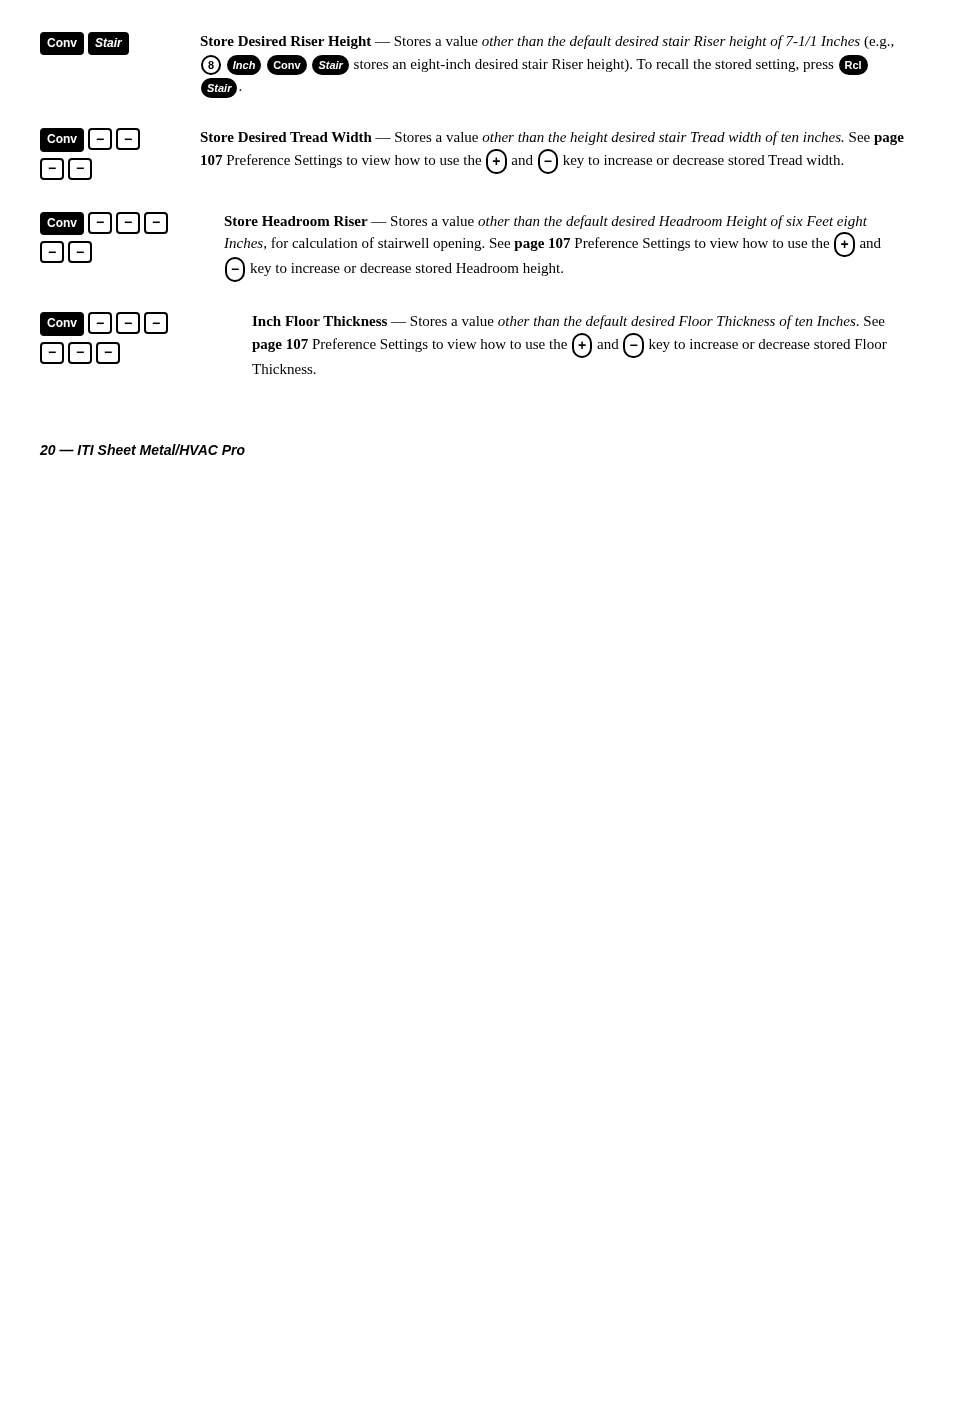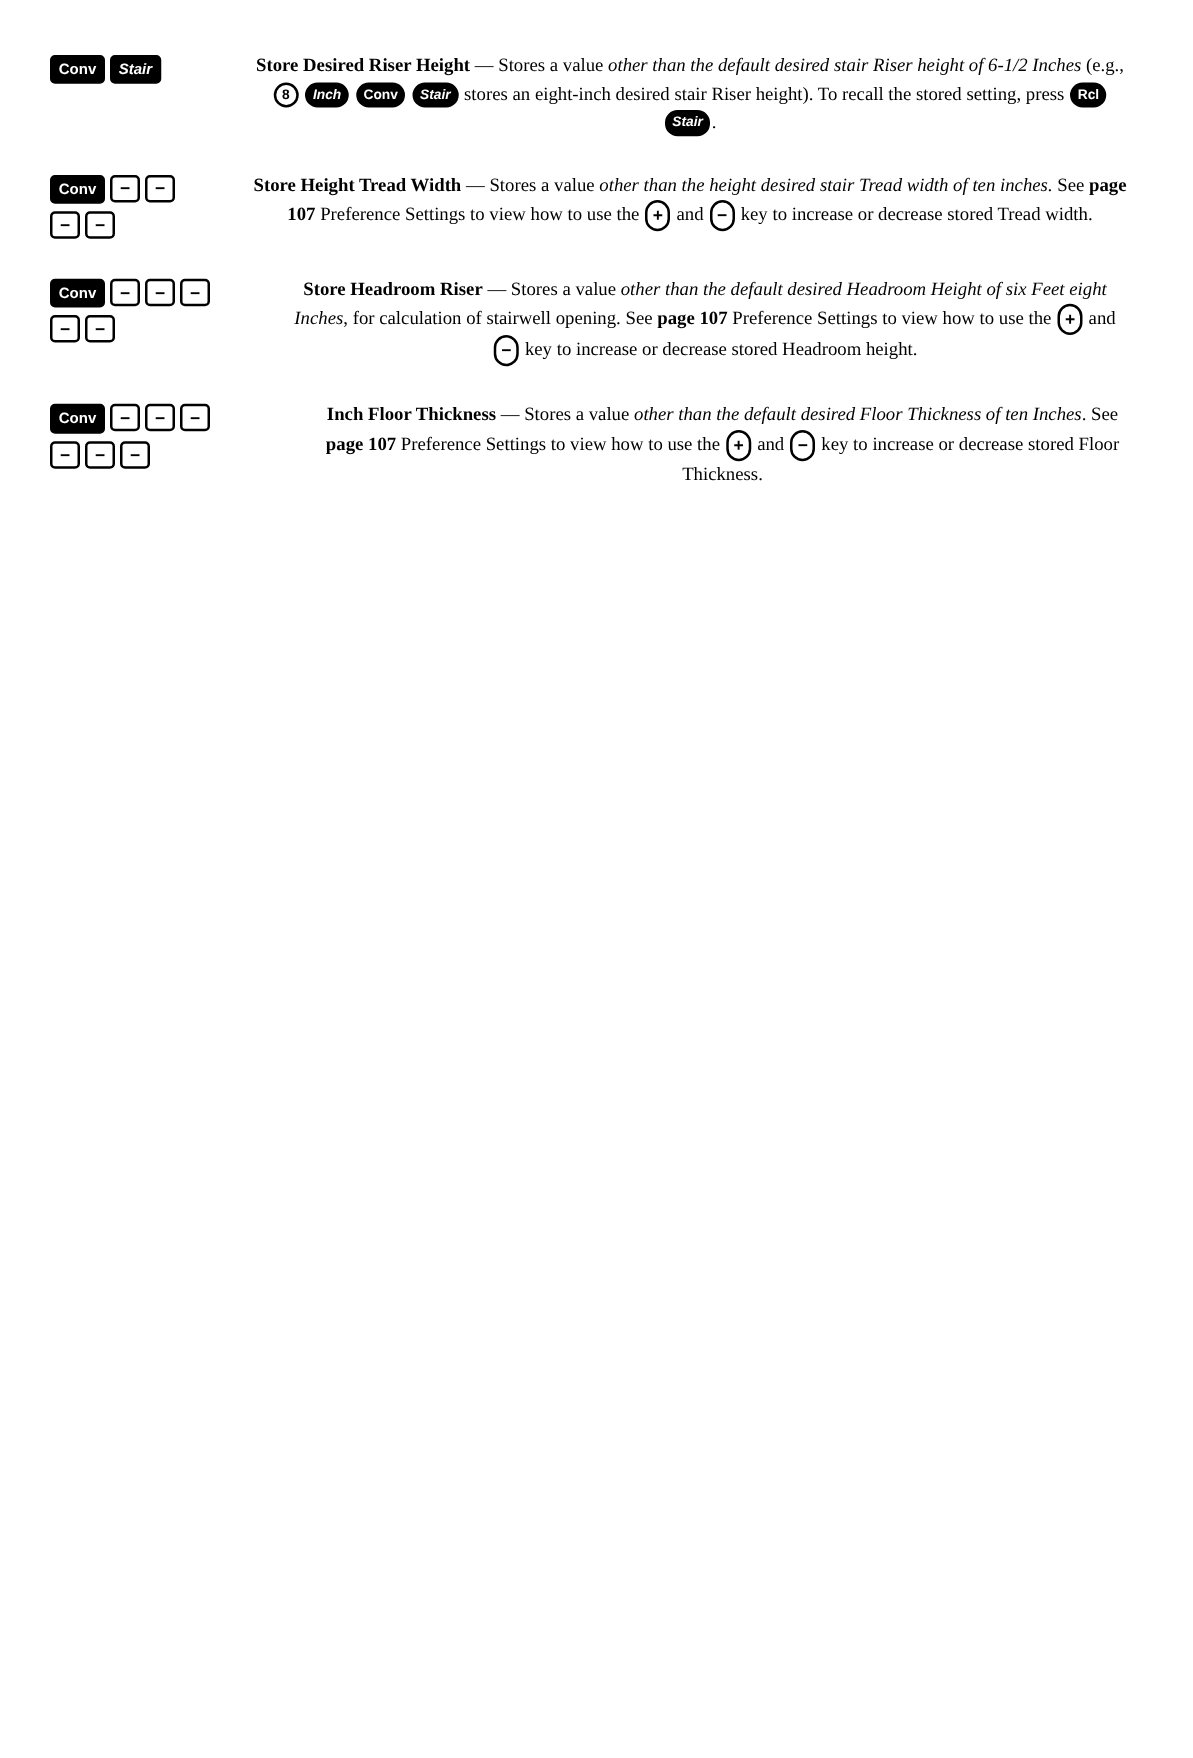--- a/index.html
+++ b/index.html
@@ -9,22 +9,21 @@
       font-size: 15px;
       line-height: 1.45;
       color: #000;
       width: 954px;
       min-height: 1406px;
       padding: 30px 50px 30px 40px;
     }
 
     .page-content {
       max-width: 870px;
-      margin: 12px auto;
-      text-align: center;
+      margin: 0 auto;
     }
 
     .entry {
       display: flex;
       flex-direction: row;
       margin-bottom: 28px;
       align-items: flex-start;
     }
 
     .key-combo {
@@ -154,21 +153,21 @@
     <div class="key-combo">
       <div class="key-row">
         <span class="key-btn conv">Conv</span>
         <span class="key-btn stair-label">
             <em>Stair</em>
           </span>
       </div>
     </div>
     <div class="entry-text">
       <strong>Store Desired Riser Height</strong>
-      — Stores a value <em>other than the default desired stair Riser height of 6-1/2 Inches</em> (e.g.,
+      — Stores a value <em>other than the default desired stair Riser height of 7-1/1 Inches</em> (e.g.,
       <span class="inline-icon circle">8</span>
       <span class="inline-icon dark">
           <em>Inch</em>
         </span>
       <span class="inline-icon dark">Conv</span>
       <span class="inline-icon dark">
           <em>Stair</em>
         </span>
       stores an eight-inch desired stair Riser height). To recall the stored setting, press
       <span class="inline-icon dark">Rcl</span>
@@ -184,21 +183,21 @@
         <span class="key-btn conv">Conv</span>
         <span class="key-btn minus-btn">−</span>
         <span class="key-btn minus-btn">−</span>
       </div>
       <div class="key-row">
         <span class="key-btn minus-btn">−</span>
         <span class="key-btn minus-btn">−</span>
       </div>
     </div>
     <div class="entry-text">
-      <strong>Store Height Tread Width</strong>
+      <strong>Store Desired Tread Width</strong>
       — Stores a value <em>other than the height desired stair Tread width of ten inches.</em>
       See <b>page 107</b> Preference Settings to view how to use the
       <span class="inline-icon plus">+</span>
       and
       <span class="inline-icon minus">−</span>
       key to increase or decrease stored Tread width.
     </div>
   </div>
 
   <div class="entry">
@@ -242,13 +241,16 @@
       <strong>Inch Floor Thickness</strong>
       — Stores a value <em>other than the default desired Floor Thickness of ten Inches</em>.
       See <b>page 107</b> Preference Settings to view how to use the
       <span class="inline-icon plus">+</span>
       and
       <span class="inline-icon minus">−</span>
       key to increase or decrease stored Floor Thickness.
     </div>
   </div>
 
+  <div class="footer">
+    <span>20 — ITI Sheet Metal/HVAC Pro</span>
+  </div>
 </div>
 
 </body></html>

